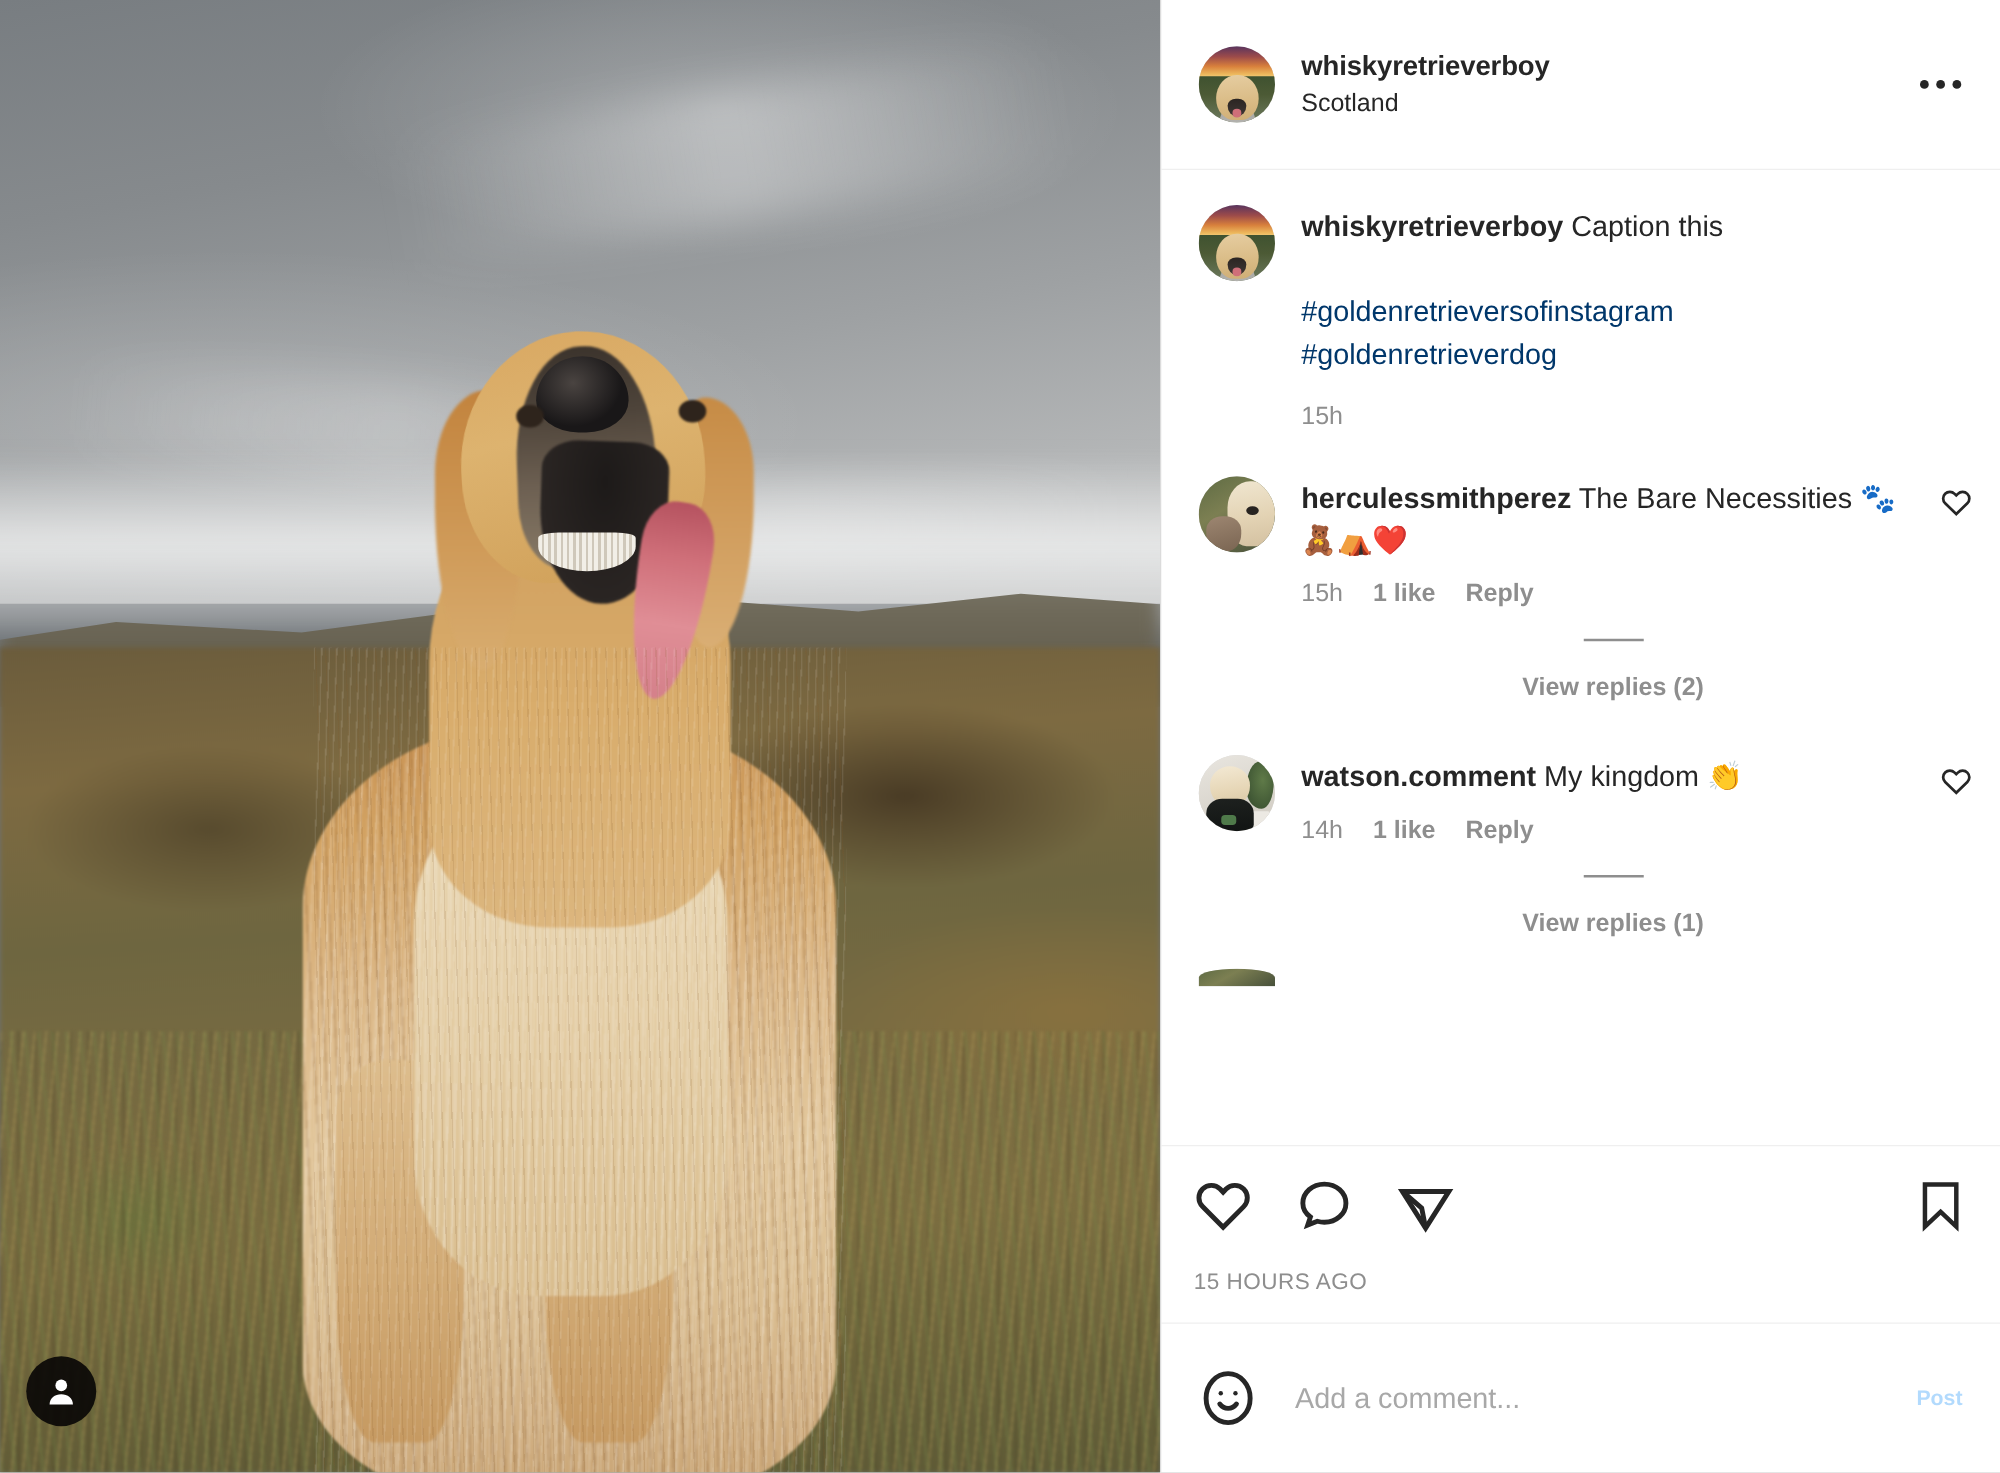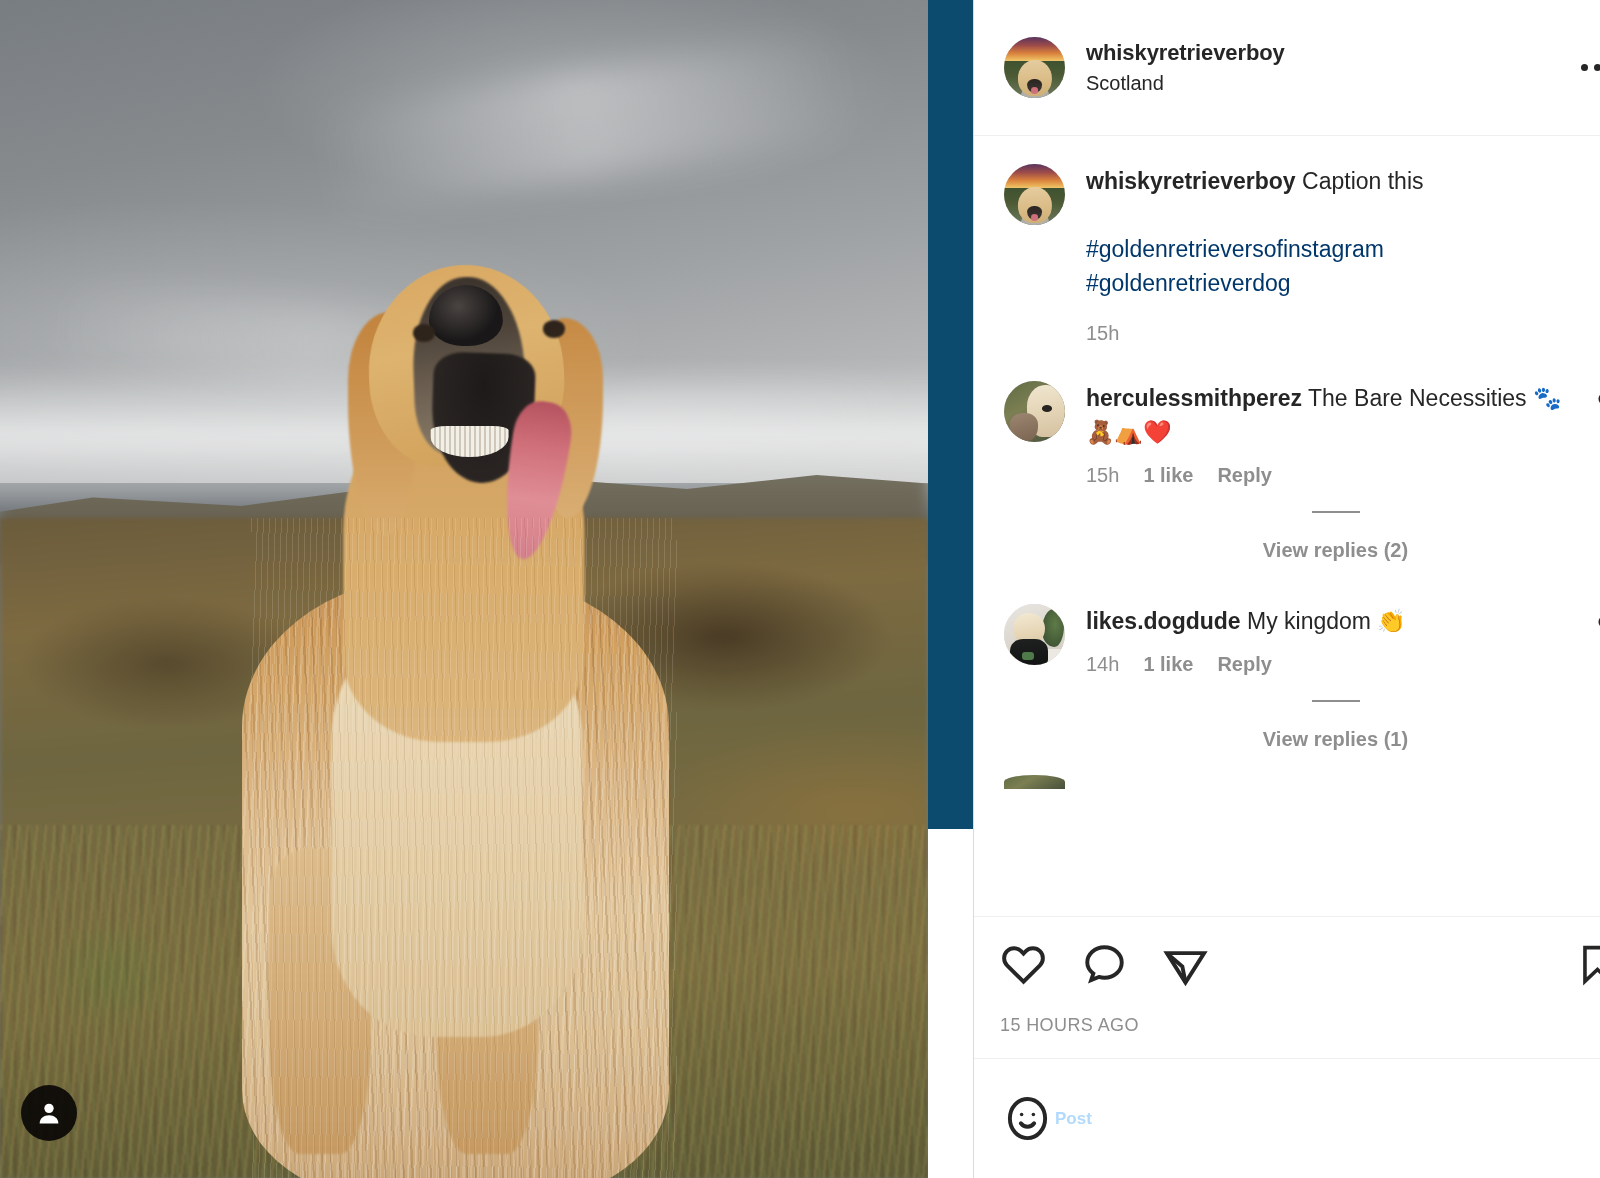--- a/index.html
+++ b/index.html
@@ -6,21 +6,20 @@
   html, body {
     width: 1600px; height: 1178px;
     background: #ffffff;
     font-family: "Liberation Sans", sans-serif;
     overflow: hidden;
   }
   .post {
     display: flex;
     width: 1600px; height: 829px;
     background: #0c4a6e;
-    gap: 45px;
   }
 
   
   .media {
     position: relative;
     width: 928px; height: 1178px;
     overflow: hidden;
     background: #6e7377;
     flex: 0 0 928px;
   }
@@ -473,21 +472,21 @@
           <div class="avatar-inner">
             <div class="av3-bg"></div>
             <div class="av3-plant"></div>
             <div class="av3-pot"></div>
             <div class="av3-pup"></div>
             <div class="av3-vest"></div>
             <div class="av3-patch"></div>
           </div>
         </div>
         <div class="c-body">
-          <div class="c-text"><span class="c-user">likes.dogdude</span> <span>My kingdom 👏</span></div>
+          <div class="c-text"><span class="c-user">watson.comment</span> <span>My kingdom 👏</span></div>
           <div class="c-meta">
             <span class="t">14h</span>
             <span class="lk">1 like</span>
             <span class="rp">Reply</span>
           </div>
           <div class="view-replies">
             <span class="vr-line"></span>
             <span class="vr-text">View replies (1)</span>
           </div>
         </div>
@@ -533,17 +532,18 @@
 
     <div class="add-comment">
       <button class="emoji-btn">
         <svg viewBox="0 0 24 24">
           <ellipse cx="12" cy="12" rx="9" ry="10"></ellipse>
           <circle cx="9" cy="10" r=".9" fill="#262626" stroke="none"></circle>
           <circle cx="15" cy="10" r=".9" fill="#262626" stroke="none"></circle>
           <path d="M8.6 14.4c.9 1.2 2 1.8 3.4 1.8s2.5-.6 3.4-1.8" stroke-linecap="round"></path>
         </svg>
       </button>
+      <input class="comment-input" type="text" placeholder="Add a comment..." style="">
       <button class="post-btn">Post</button>
     </div>
 
   </div>
 </div>
 
 </body></html>

